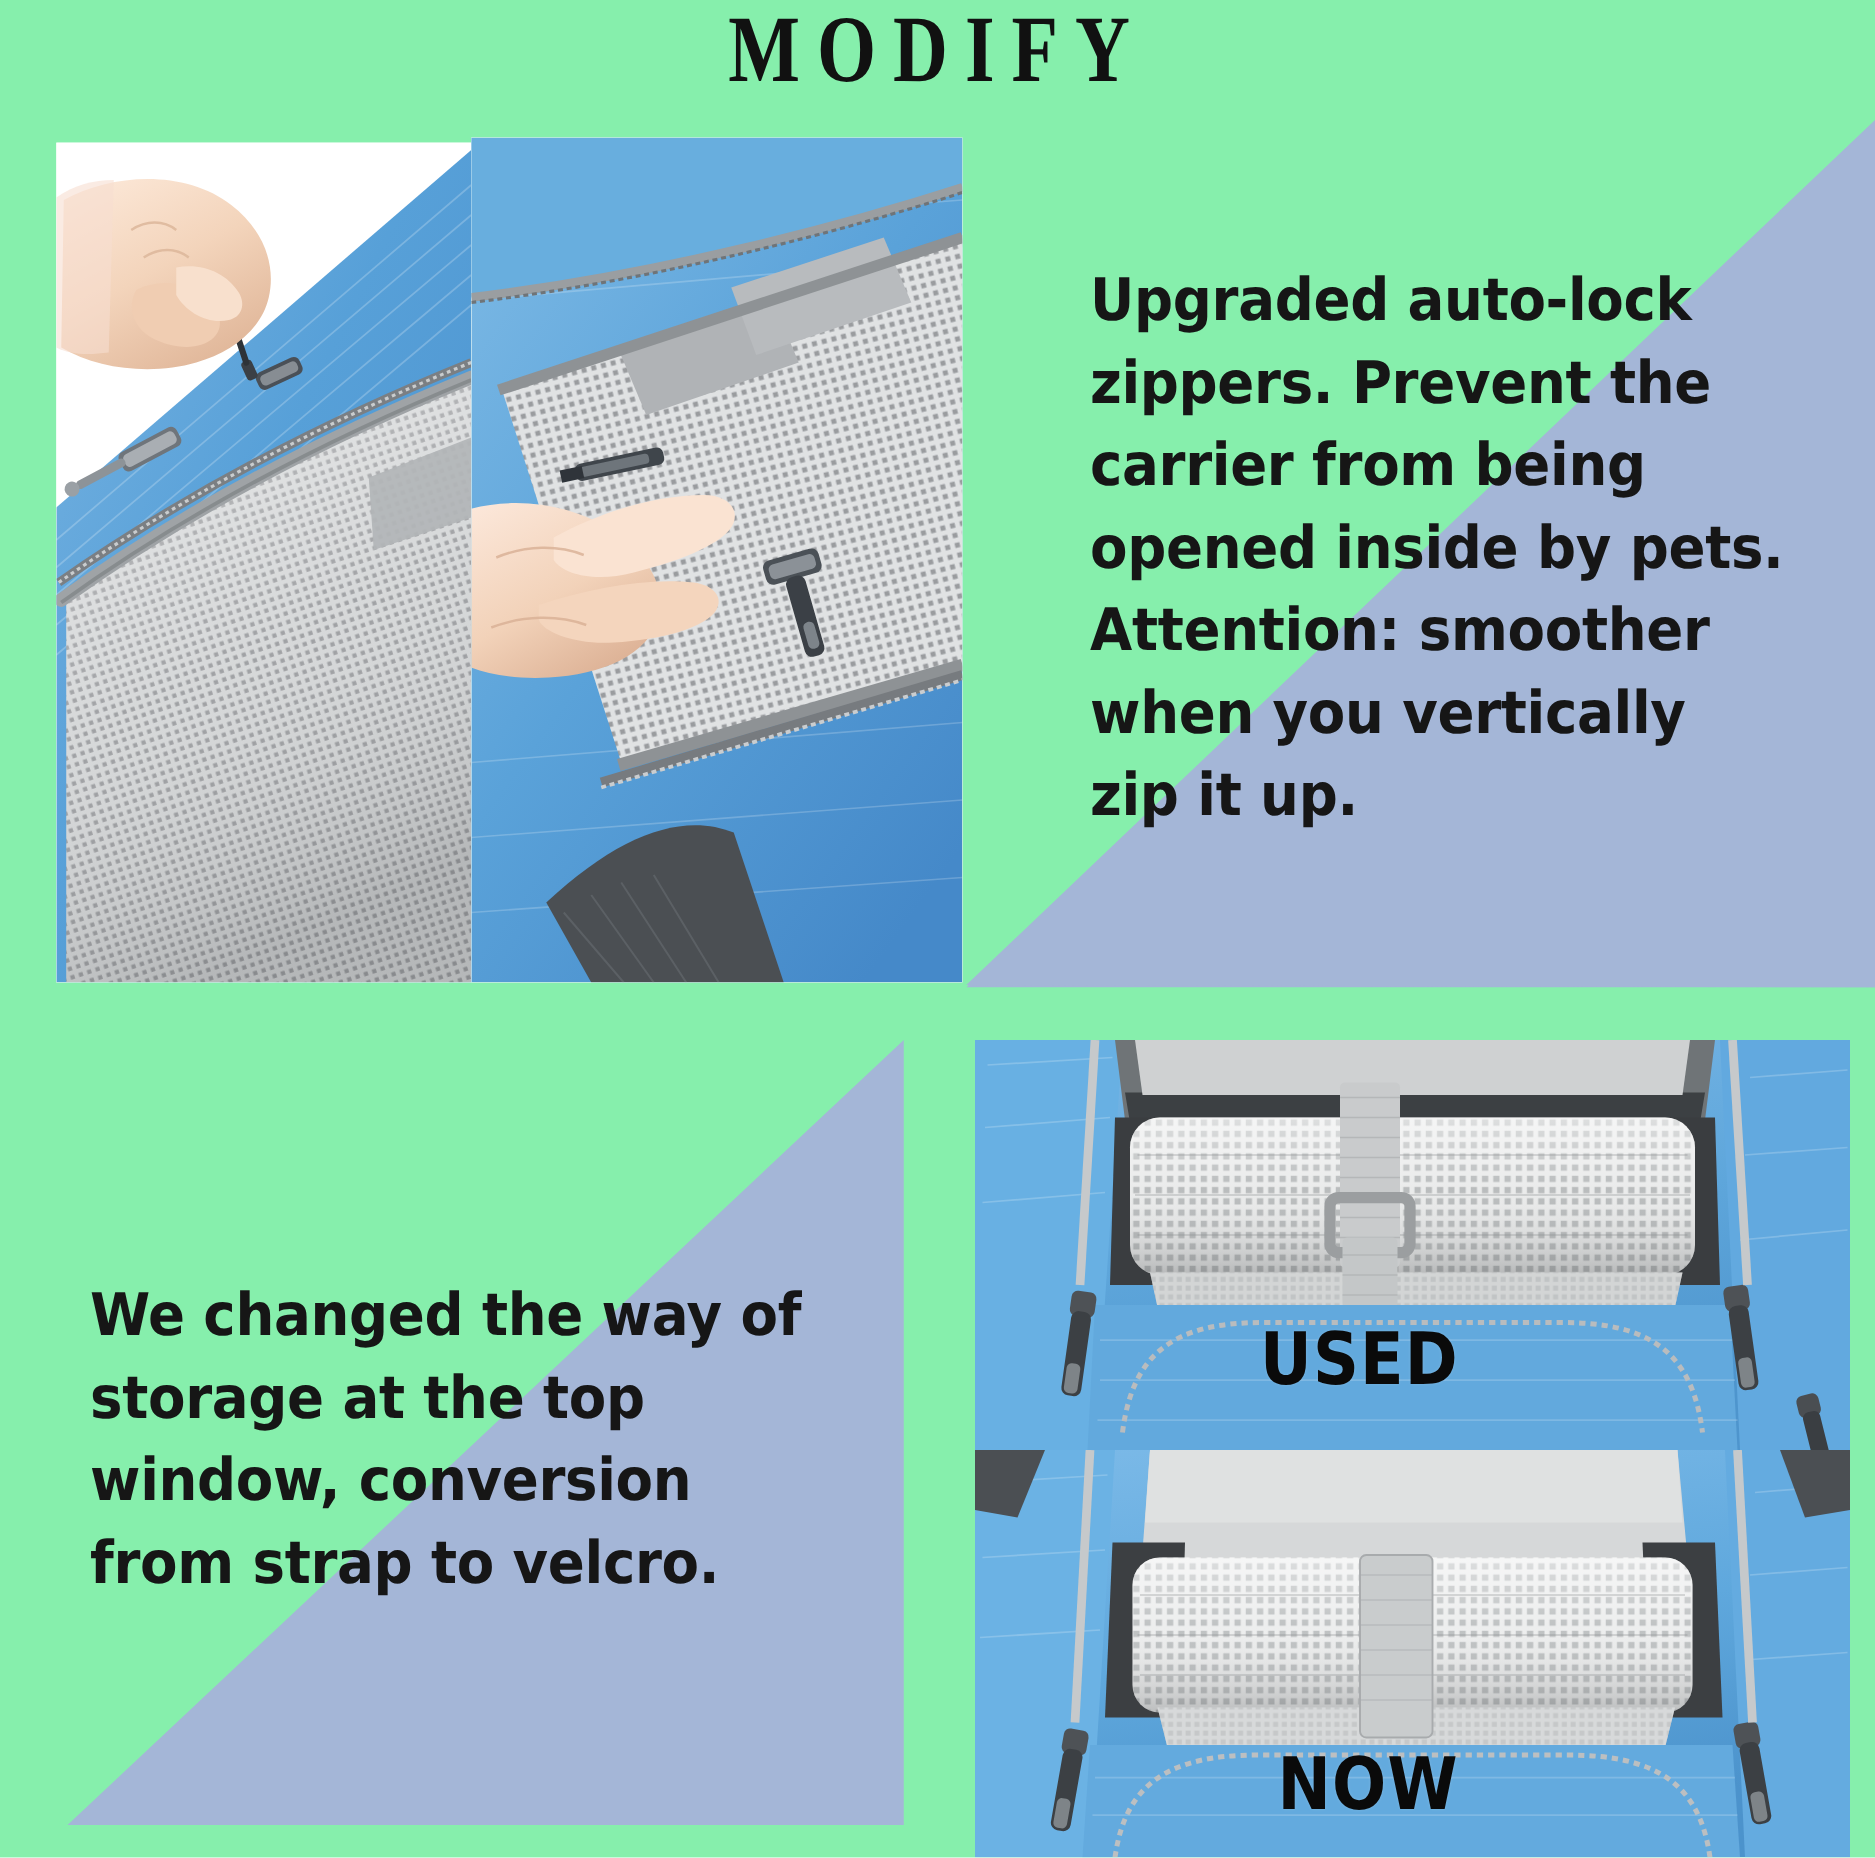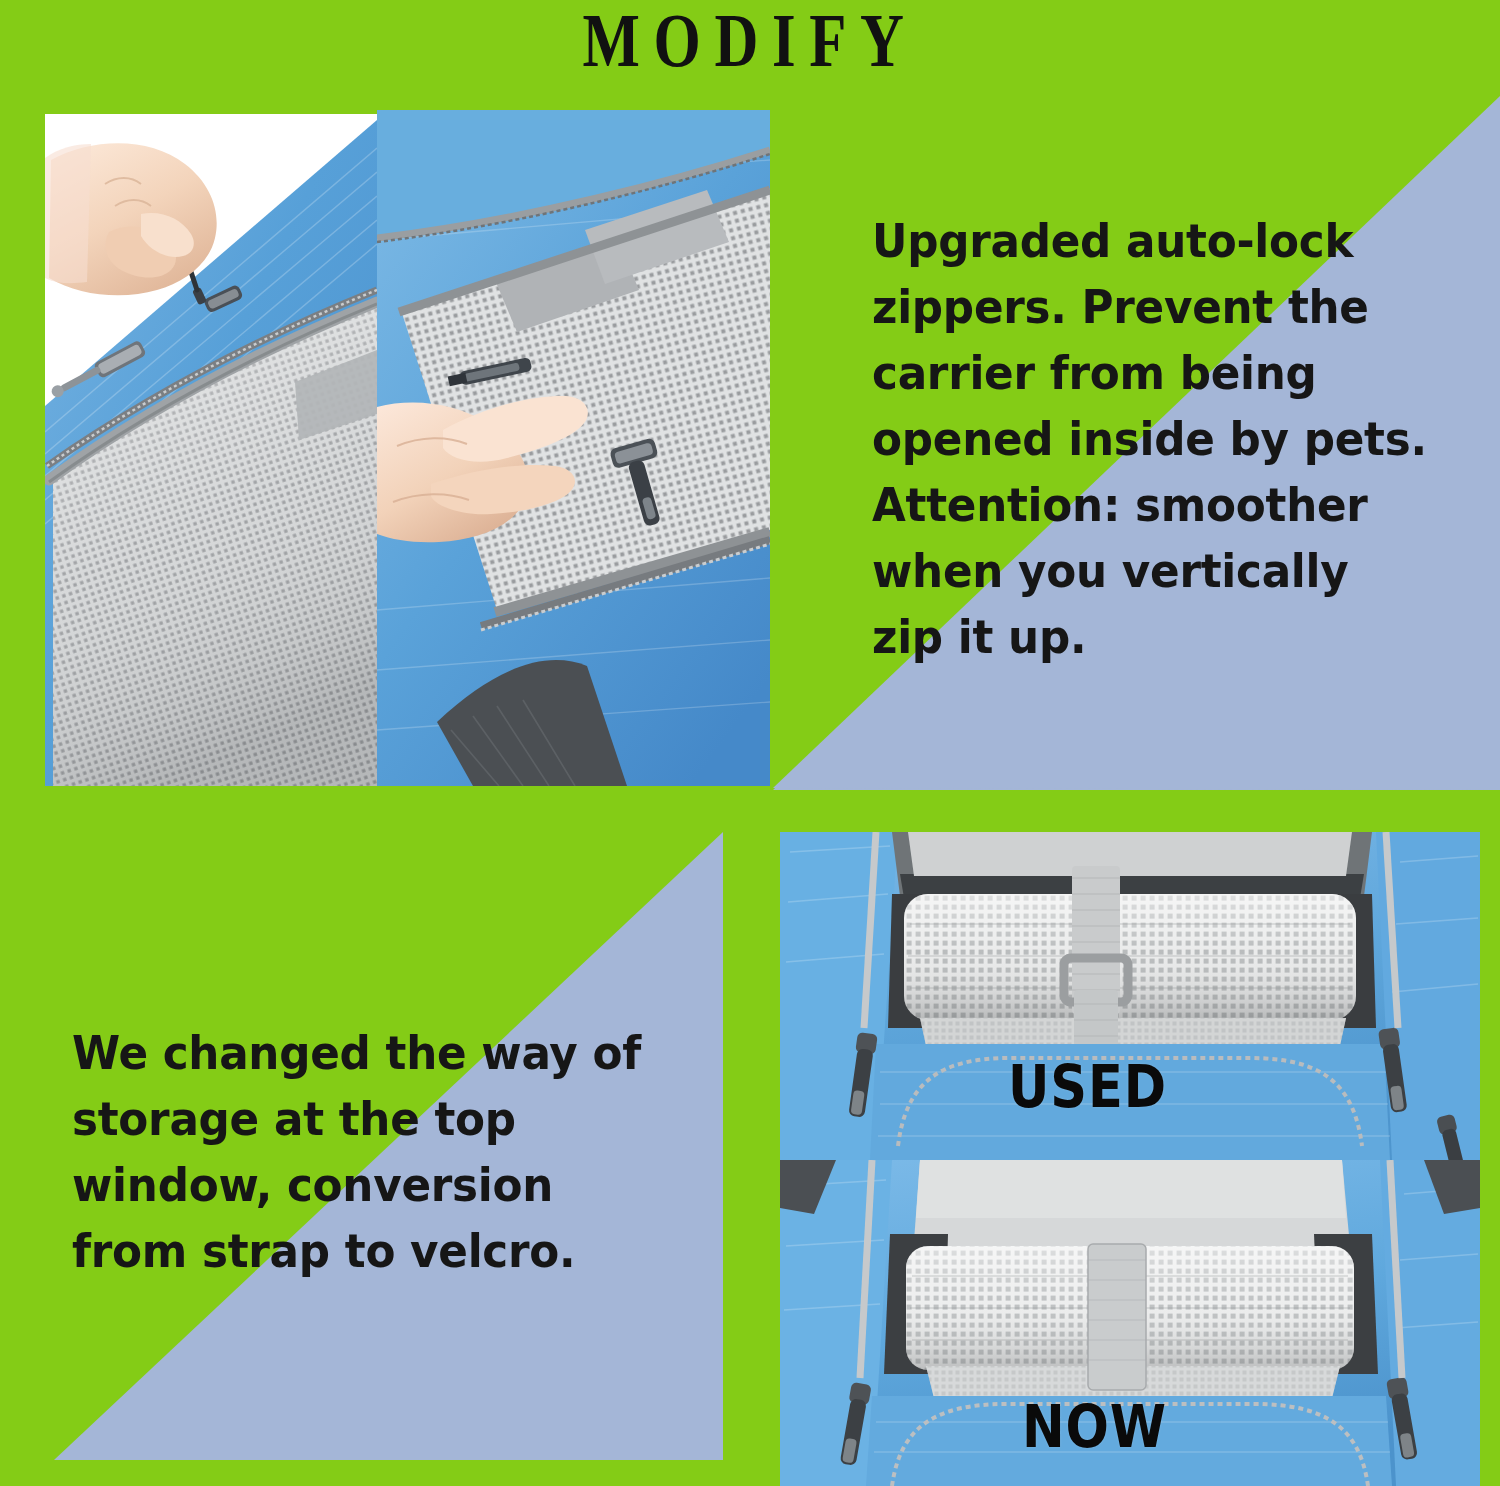--- a/index.html
+++ b/index.html
@@ -1,18 +1,18 @@
 <!DOCTYPE html>
 <html><head>
 <meta charset="utf-8">
 <style>
   * { margin:0; padding:0; box-sizing:border-box; }
   html,body { width:1500px; height:1486px; background:#ffffff;
     font-family:"Liberation Sans", sans-serif; overflow:hidden; }
-  #page { position:relative; width:1500px; height:1486px; background:#84cc16; }
+  #page { position:relative; width:1500px; height:1486px; background:#86efac; }
 
   
   .header-title{
     position:absolute; left:0; top:-2px; width:1500px;
     text-align:center;
     font-family:"Liberation Serif", serif;
     font-weight:700; font-size:76px; line-height:84px;
     letter-spacing:17px; color:#111111;
     transform:scaleX(0.80); transform-origin:center top;
   }

